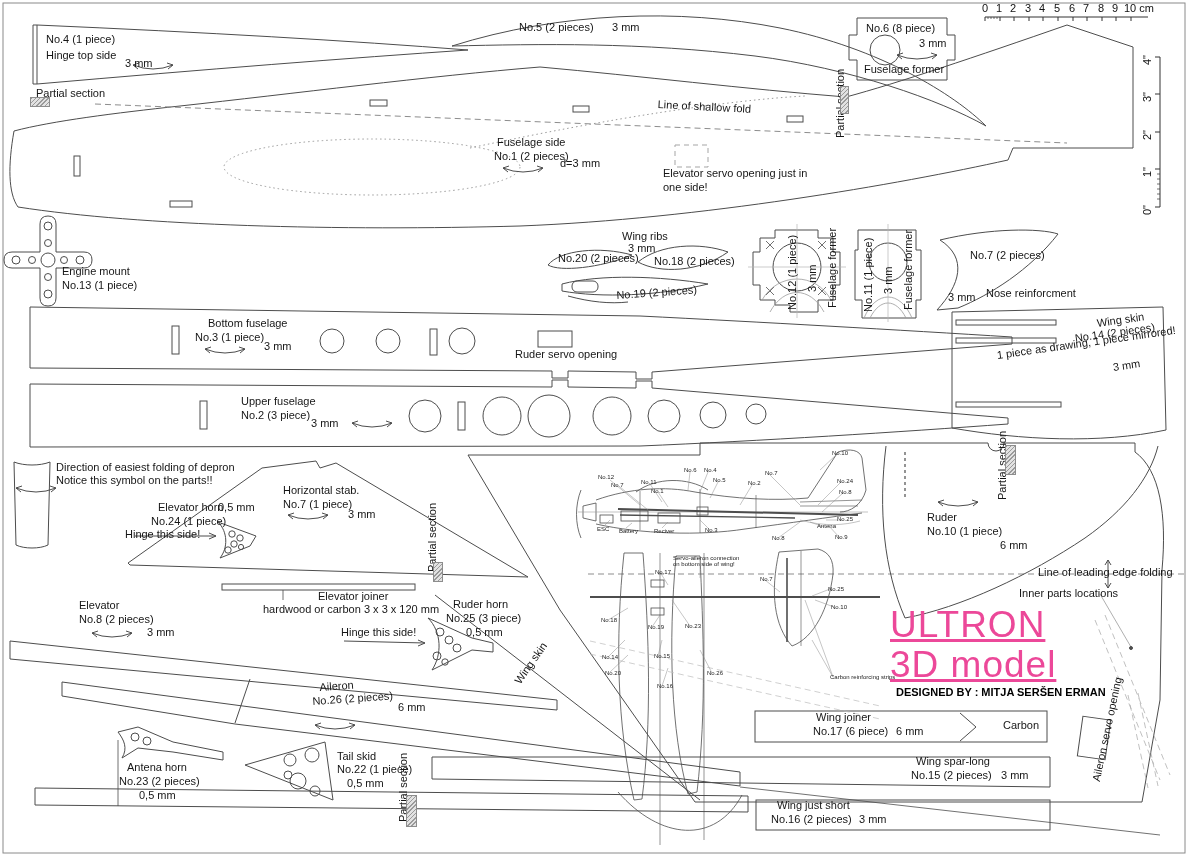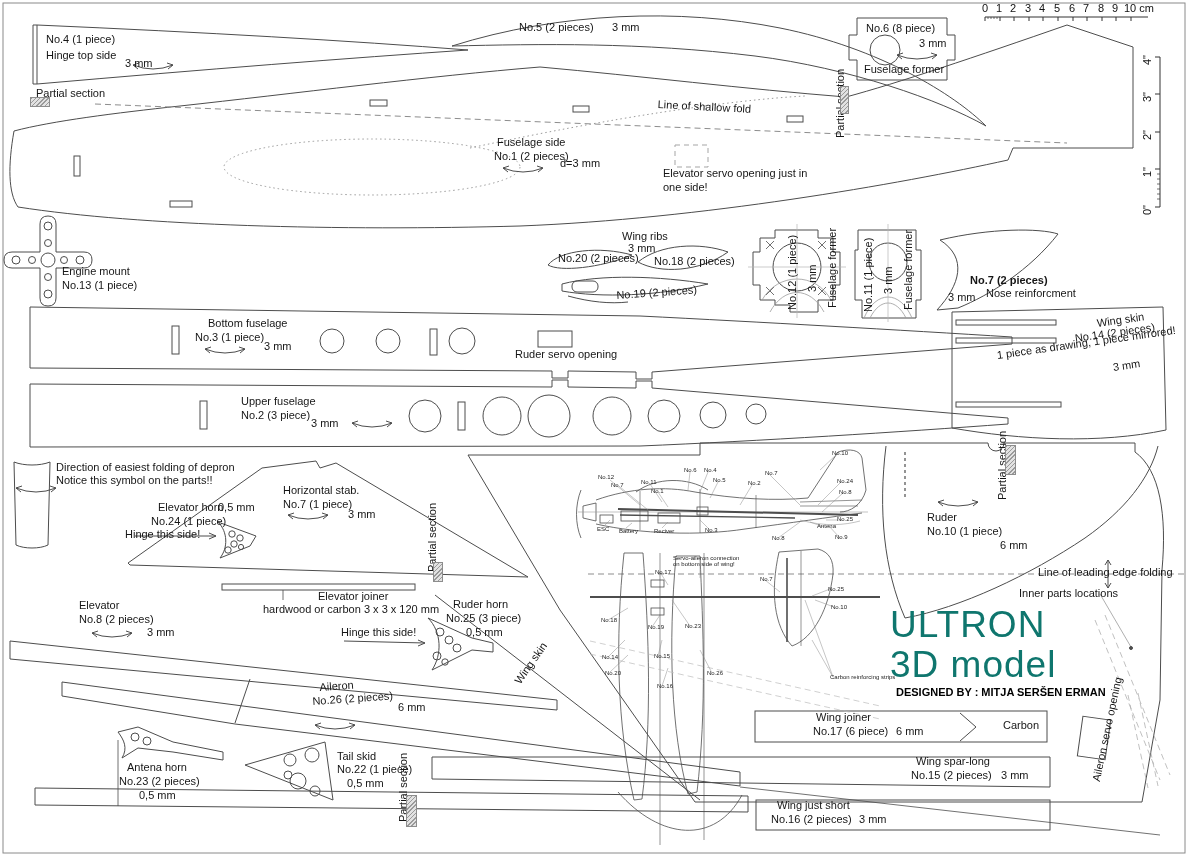--- a/index.html
+++ b/index.html
@@ -1,23 +1,23 @@
 <!DOCTYPE html>
 <html><head>
 <meta charset="utf-8">
 <style>
   html,body{margin:0;padding:0;background:#e8e8e8;}
   #sheet{position:relative;width:1188px;height:856px;background:#fff;overflow:hidden;
          font-family:"Liberation Sans",sans-serif;color:#161616;}
   #linework{position:absolute;left:0;top:0;}
   .lbl{position:absolute;font:11px "Liberation Sans",sans-serif;color:#161616;white-space:nowrap;line-height:1.1;}
-  .b{font-weight:bold;margin-top:25px;}
+  .b{font-weight:normal;}
   .rot{transform-origin:0 0;}
   .tiny{position:absolute;font:6px "Liberation Sans",sans-serif;color:#222;white-space:nowrap;}
-  .title{font-size:37px;letter-spacing:1px;color:#0f766e;}
+  .title{font-size:37px;letter-spacing:1px;color:#ec4899;text-decoration:underline;}
   .des{font-size:11px;font-weight:bold;color:#000;}
   .rnum{position:absolute;font:11px "Liberation Sans",sans-serif;color:#111;}
   .hatch{position:absolute;background:repeating-linear-gradient(135deg,#9a9a9a 0 1px,#e2e2e2 1px 3px);border:1px solid #8d8d8d;}
 </style>
 </head>
 <body>
 
 <div id="sheet">
 
 <svg id="linework" width="1188" height="856" viewBox="0 0 1188 856" fill="none" stroke="#4d4d4d" stroke-width="1">

